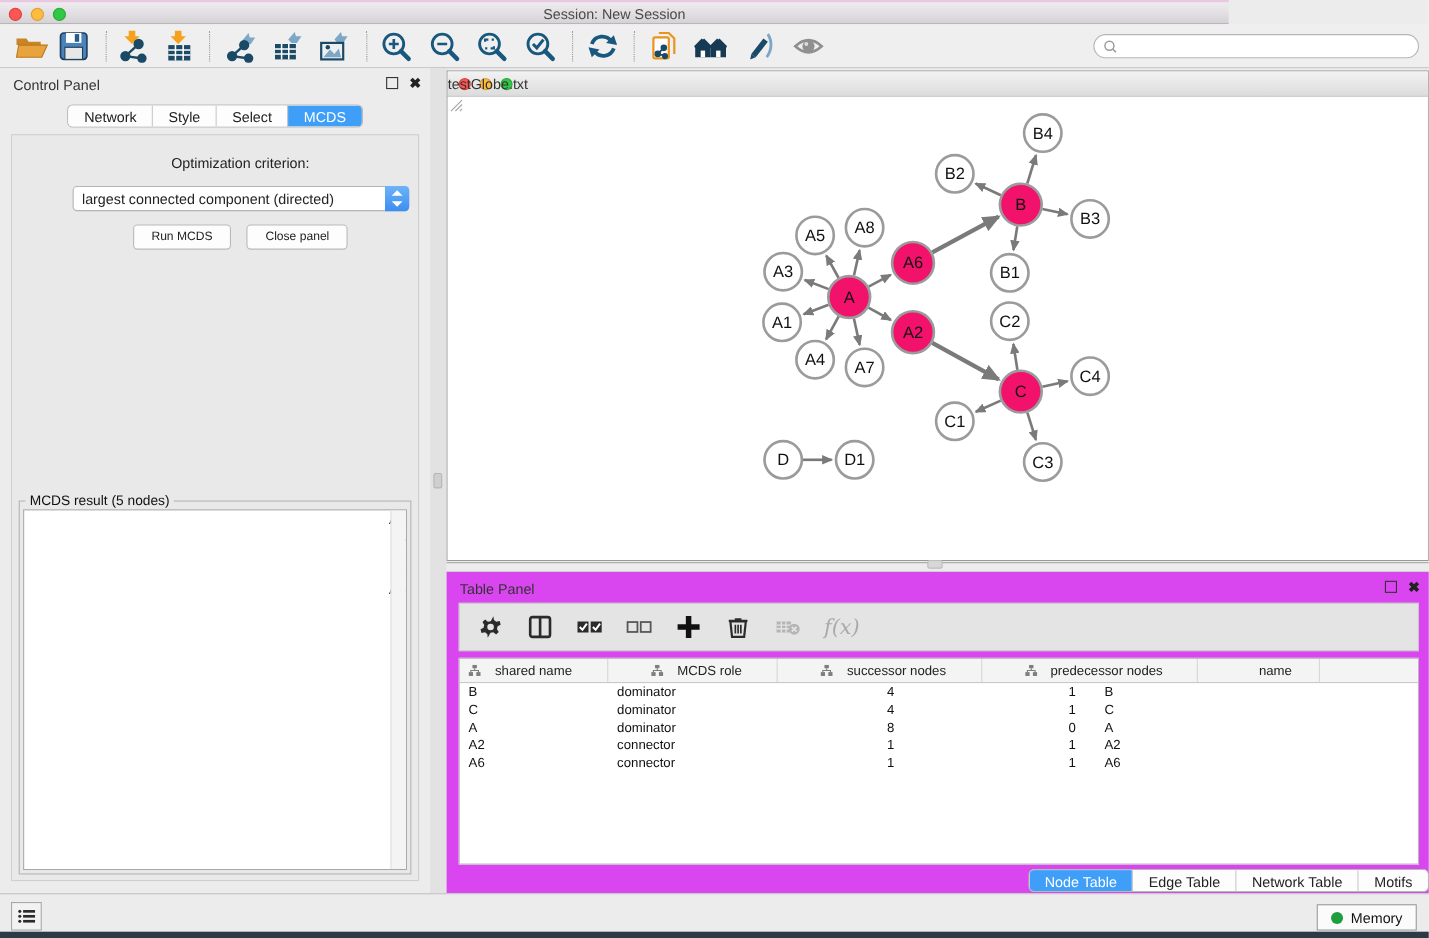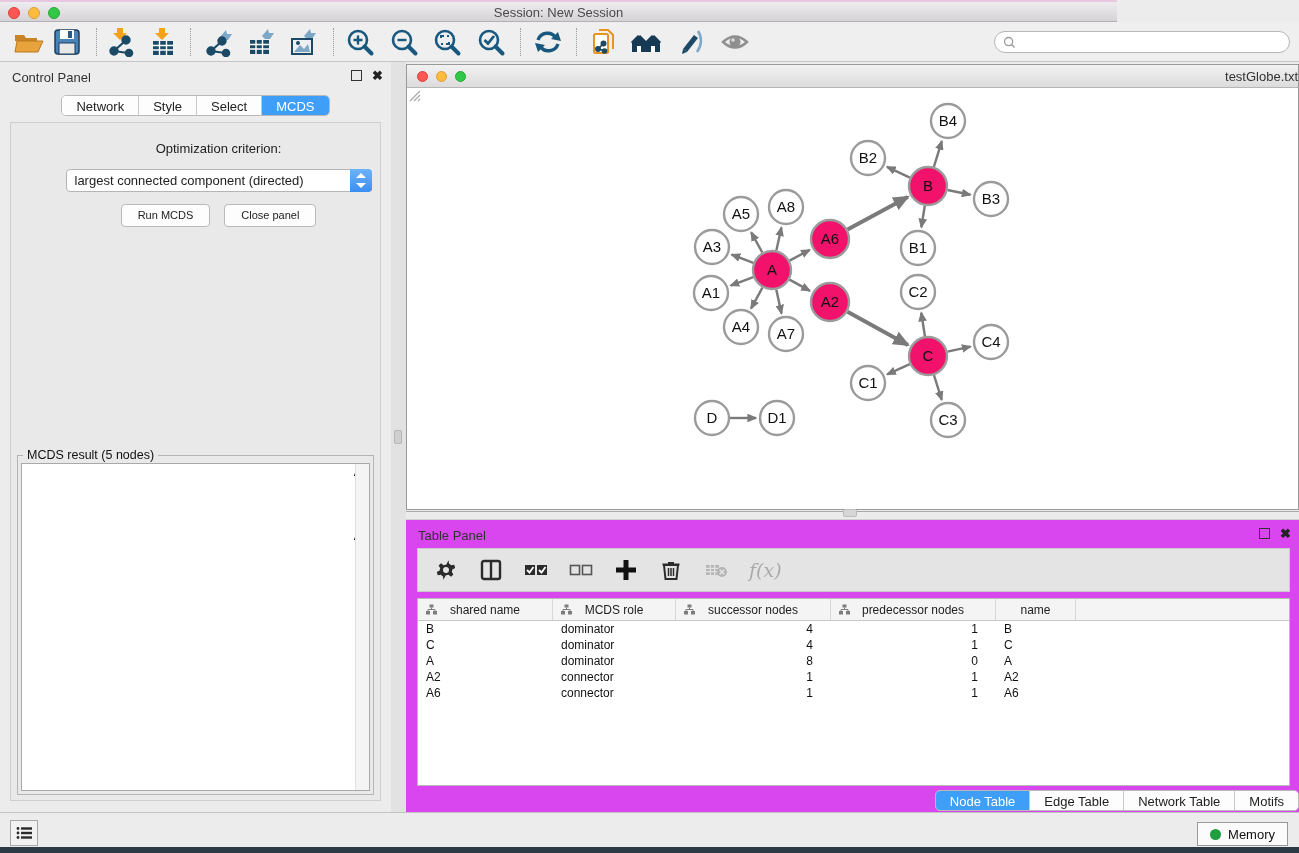--- a/index.html
+++ b/index.html
@@ -54,37 +54,37 @@
 
   
   .vdivider { position:absolute; left:391px; top:62px; width:15px; height:750px; background:#e2e2e2; }
   .vdivider .grab { position:absolute; left:3px; top:368px; width:8px; height:14px; background:#cfcfcf; border:1px solid #b5b5b5; border-radius:2px;}
 
   
   .netwin { position:absolute; left:406px; top:64px; width:893px; height:446px; background:#fff; border:1px solid #999; }
   .netwin .ntitle { position:relative; height:23px; background:linear-gradient(#f2f2f2,#dcdcdc); border-bottom:1px solid #b6b6b6; }
   .netwin .ntitle .tl { width:11px; height:11px; }
   .netwin .ntitle .traffic { left:10px; top:6px; }
-  .netwin .ntitle .title { position:absolute; left:0; right:0; top:4px; text-align:right; font-size:13px; color:#333; }
+  .netwin .ntitle .title { position:absolute; left:0; right:0; top:4px; text-align:left; font-size:13px; color:#333; }
   .canvas { position:relative; width:891px; height:421px; background:#fff; }
   .canvas svg { position:absolute; left:0; top:0; }
   .resize-grip { position:absolute; right:2px; bottom:2px; width:14px; height:14px; }
 
   
   .hsplit { position:absolute; left:406px; top:511px; width:893px; height:9px; background:#ececec; border-top:1px solid #a8a8a8; border-bottom:1px solid #cfcfcf;}
   .hsplit .grab { position:absolute; left:437px; top:-3px; width:14px; height:8px; background:#d7d7d7; border:1px solid #bdbdbd; border-radius:2px; }
 
   
   .tpanel { position:absolute; left:406px; top:520px; width:893px; height:292px; background:#d946ef; }
   .tpanel .panel-head .ptitle { left:12px; }
   .ttoolbar { position:absolute; left:11px; top:28px; width:873px; height:44px; background:#e4e4e4; border:1px solid #c9c9c9; display:flex; align-items:center; gap:21px; padding-left:16px; }
   .ttoolbar .ticon { width:24px; height:24px; display:flex; align-items:center; justify-content:center; }
   .fx { font-family:"DejaVu Serif",serif; font-style:italic; font-size:19px; color:#a9a9a9; }
   .datatable { position:absolute; left:11px; top:78px; width:873px; height:188px; background:#fff; border:1px solid #b9b9b9; overflow:hidden; }
-  .thead { display:flex; height:22px; background:#f4f4f4; border-bottom:1px solid #c9c9c9; }
+  .thead { display:flex; height:22px; background:#f4f4f4; border-bottom:1px solid #c9c9c9;gap:31px; }
   .th { position:relative; display:flex; align-items:center; justify-content:center; font-size:12px; color:#222; border-right:1px solid #d8d8d8; gap:6px;}
   .th svg { position:absolute; left:8px; }
   .trow { display:flex; height:16px; font-size:12px; color:#111; }
   .td { padding:1px 8px 0 8px; overflow:hidden; white-space:nowrap; }
   .td.r { text-align:right; padding-right:18px; }
   .ttabs { position:absolute; left:0; top:270px; width:893px; display:flex; justify-content:flex-end; }
 
   
   .statusbar { position:absolute; left:0; top:812px; width:1299px; height:35px; background:#ececec; border-top:1px solid #c2c2c2; }
   .listbtn { position:absolute; left:10px; top:7px; width:28px; height:26px; background:#f2f2f2; border:1px solid #a9a9a9; display:flex; align-items:center; justify-content:center; }

